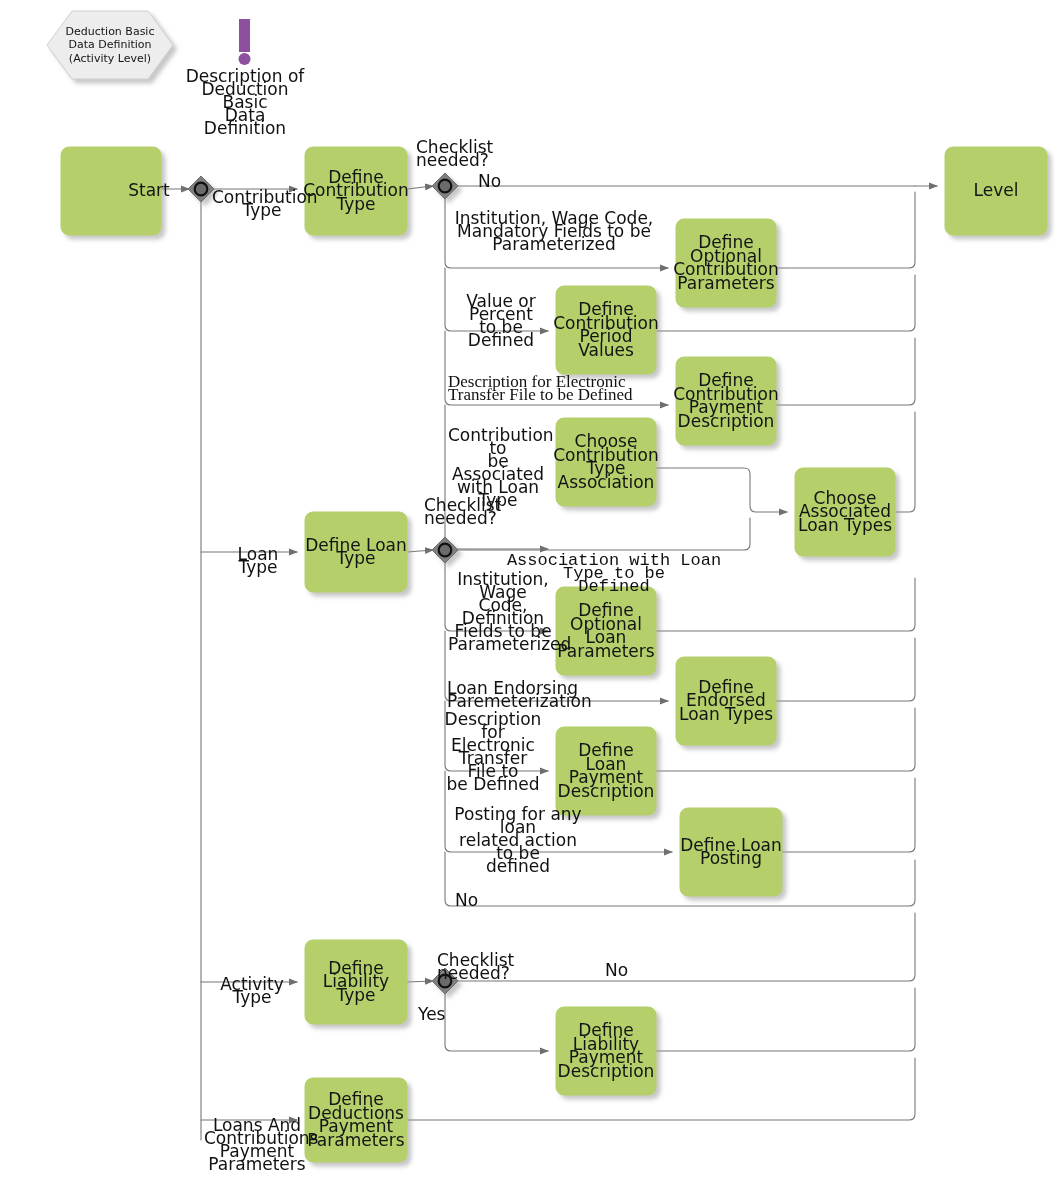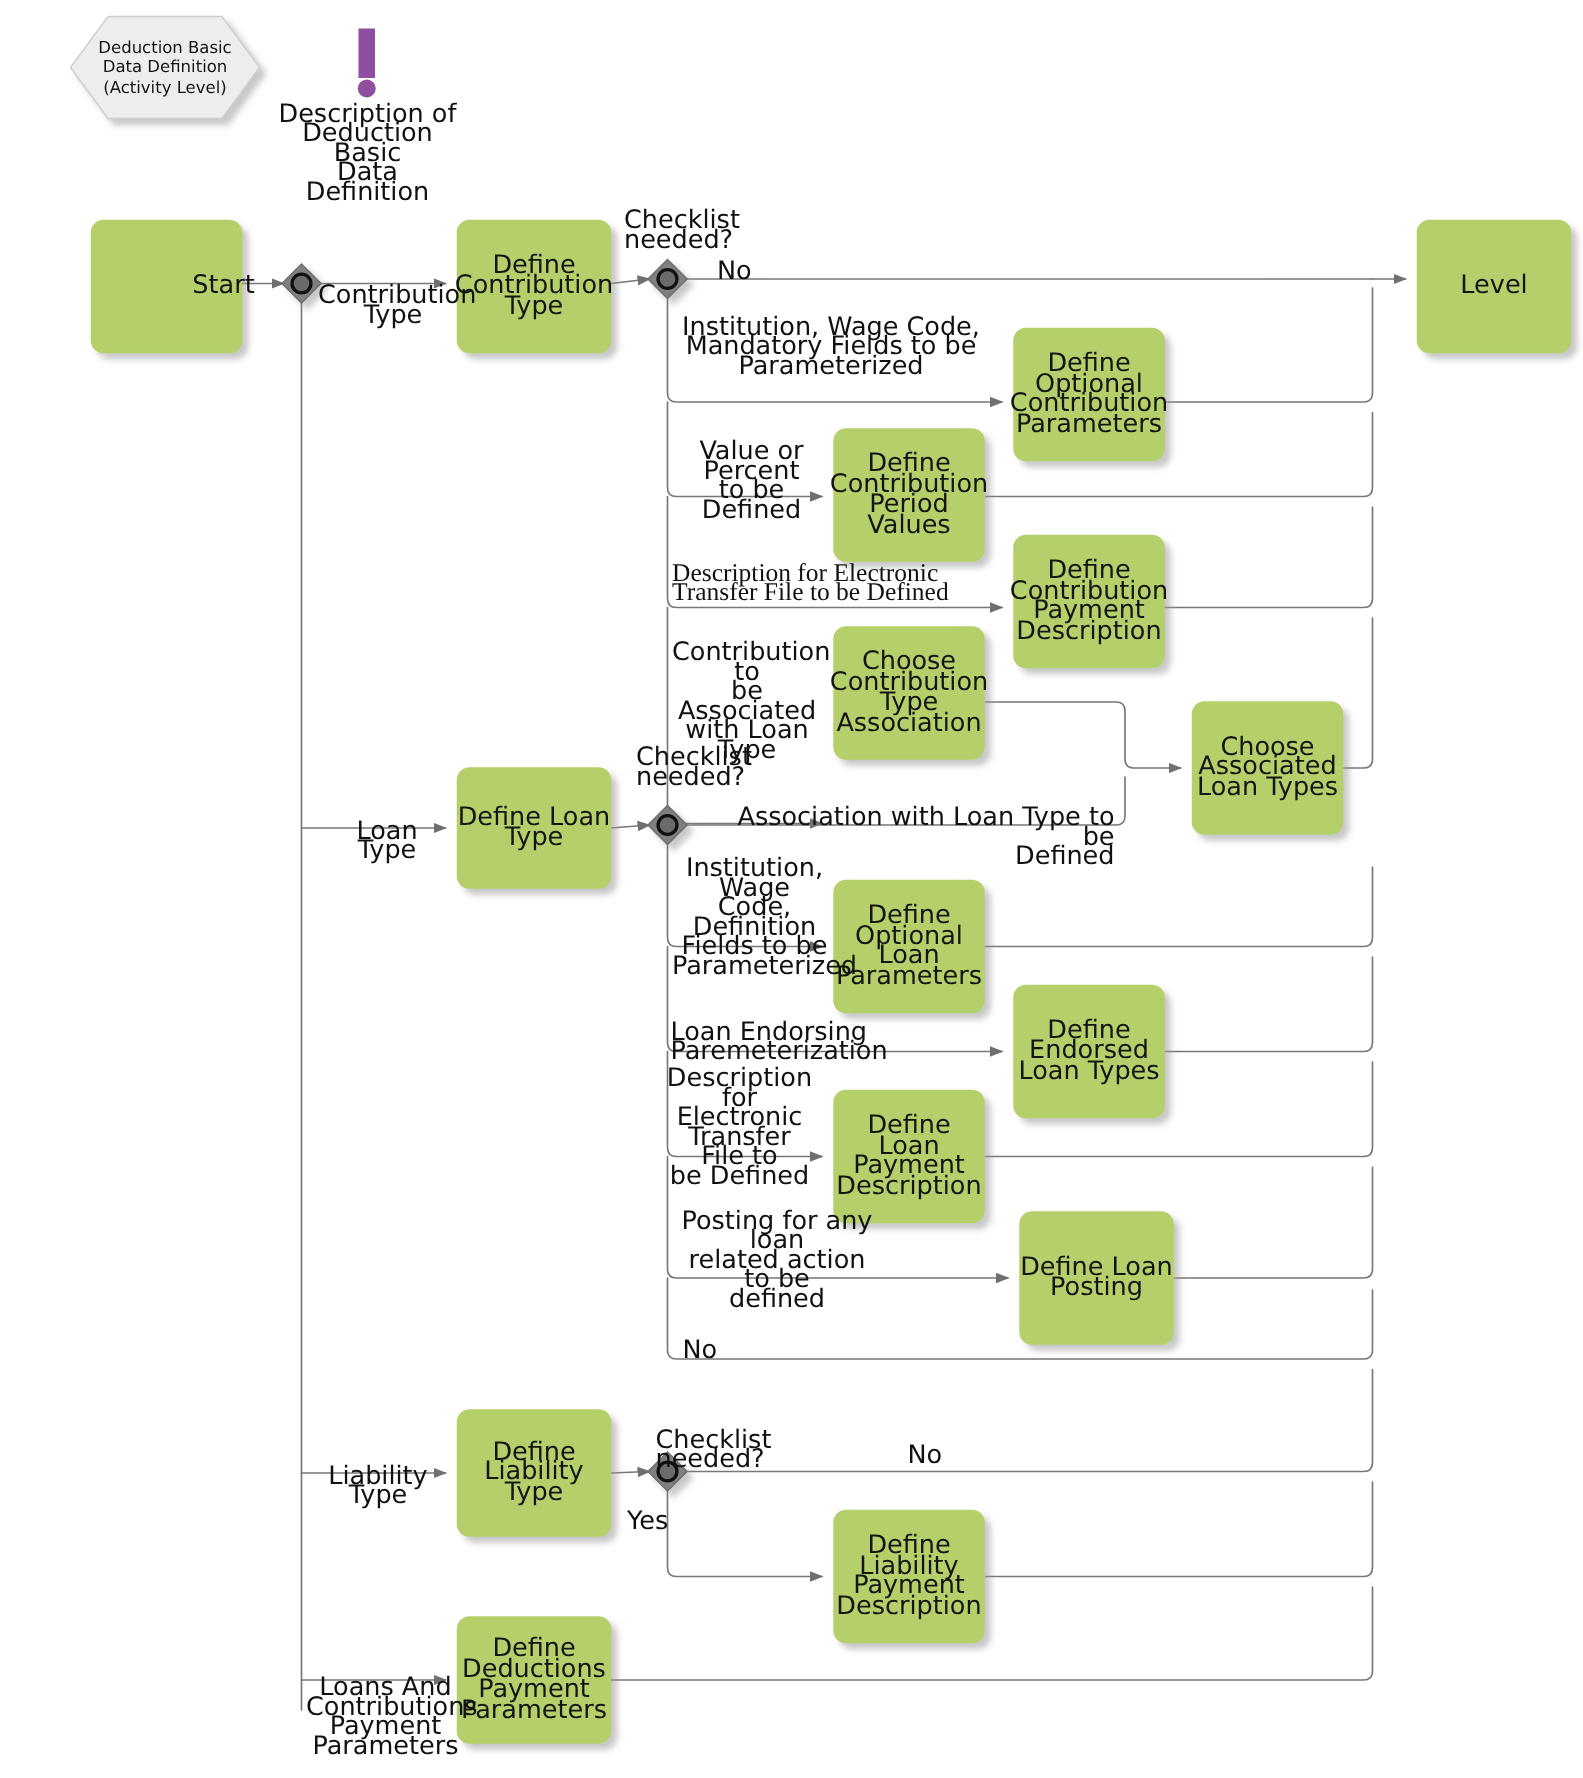--- a/index.html
+++ b/index.html
@@ -186,42 +186,42 @@
       <div class="node-txt" style="left: 305px; top: 1078px; width: 102px; height: 84px;">Define
 Deductions
 Payment
 Parameters</div>
     </div>
   <div id="edge-labels">
       <div class="lbl" style="left: 212px; top: 191px; width: 100px; text-align: center;">Contribution
 Type</div>
       <div class="lbl" style="left: 218px; top: 548px; width: 80px; text-align: center;">Loan
 Type</div>
-      <div class="lbl" style="left: 212px; top: 978px; width: 80px; text-align: center;">Liability
+      <div class="lbl" style="left: 212px; top: 978px; width: 80px; text-align: center;">Activity
 Type</div>
       <div class="lbl" style="left: 204px; top: 1119px; width: 106px; text-align: center;">Loans And
 Contributions
 Payment
 Parameters</div>
       <div class="lbl" style="left: 416px; top: 141px; width: 90px; text-align: left;">Checklist
 needed?</div>
       <div class="lbl" style="left: 478px; top: 175px; width: 40px; text-align: left;">No</div>
       <div class="lbl" style="left: 448px; top: 212px; width: 212px; text-align: center;">Institution, Wage Code,
 Mandatory Fields to be
 Parameterized</div>
       <div class="lbl" style="left: 448px; top: 295px; width: 106px; text-align: center;">Value or Percent
 to be Defined</div>
       <div class="lbl" style="left: 448px; top: 375px; width: 212px; text-align: left; font-family: Liberation Serif, serif;">Description for Electronic
 Transfer File to be Defined</div>
       <div class="lbl" style="left: 448px; top: 429px; width: 100px; text-align: center;">Contribution to
 be Associated
 with Loan Type</div>
       <div class="lbl" style="left: 424px; top: 499px; width: 90px; text-align: left;">Checklist
 needed?</div>
-      <div class="lbl" style="left: 485px; top: 539px; width: 258px; text-align: right;">Association with Loan Type to be
+      <div class="lbl" style="left: 485px; top: 554px; width: 258px; text-align: center; font-family: Liberation Mono, monospace;">Association with Loan Type to be
 Defined</div>
       <div class="lbl" style="left: 448px; top: 573px; width: 110px; text-align: center;">Institution, Wage
 Code, Definition
 Fields to be
 Parameterized</div>
       <div class="lbl" style="left: 447px; top: 682px; width: 200px; text-align: left;">Loan Endorsing Paremeterization</div>
       <div class="lbl" style="left: 443px; top: 713px; width: 100px; text-align: center;">Description for
 Electronic
 Transfer File to
 be Defined</div>

